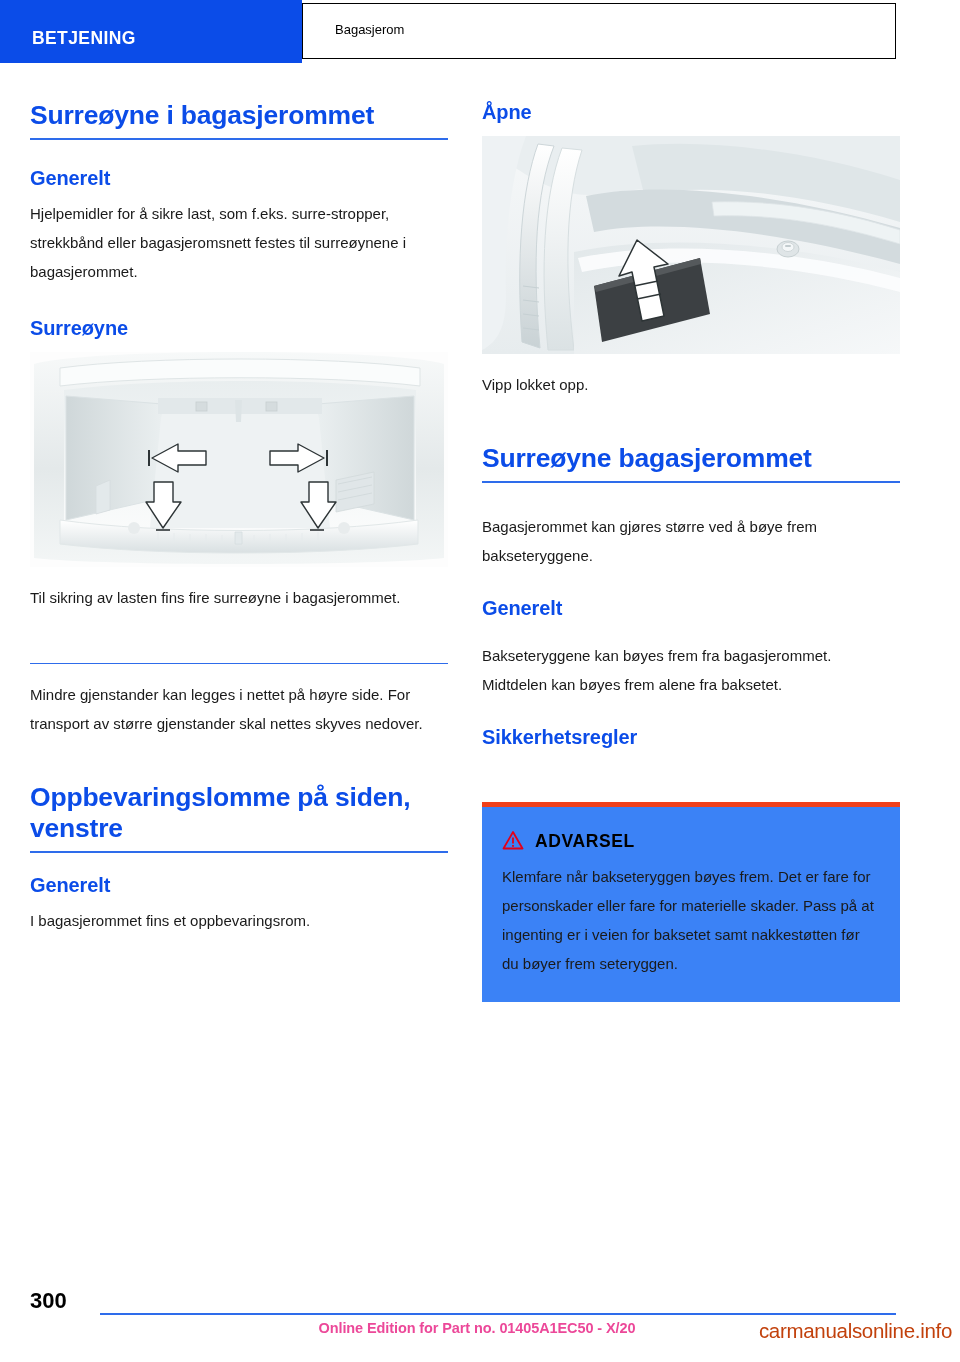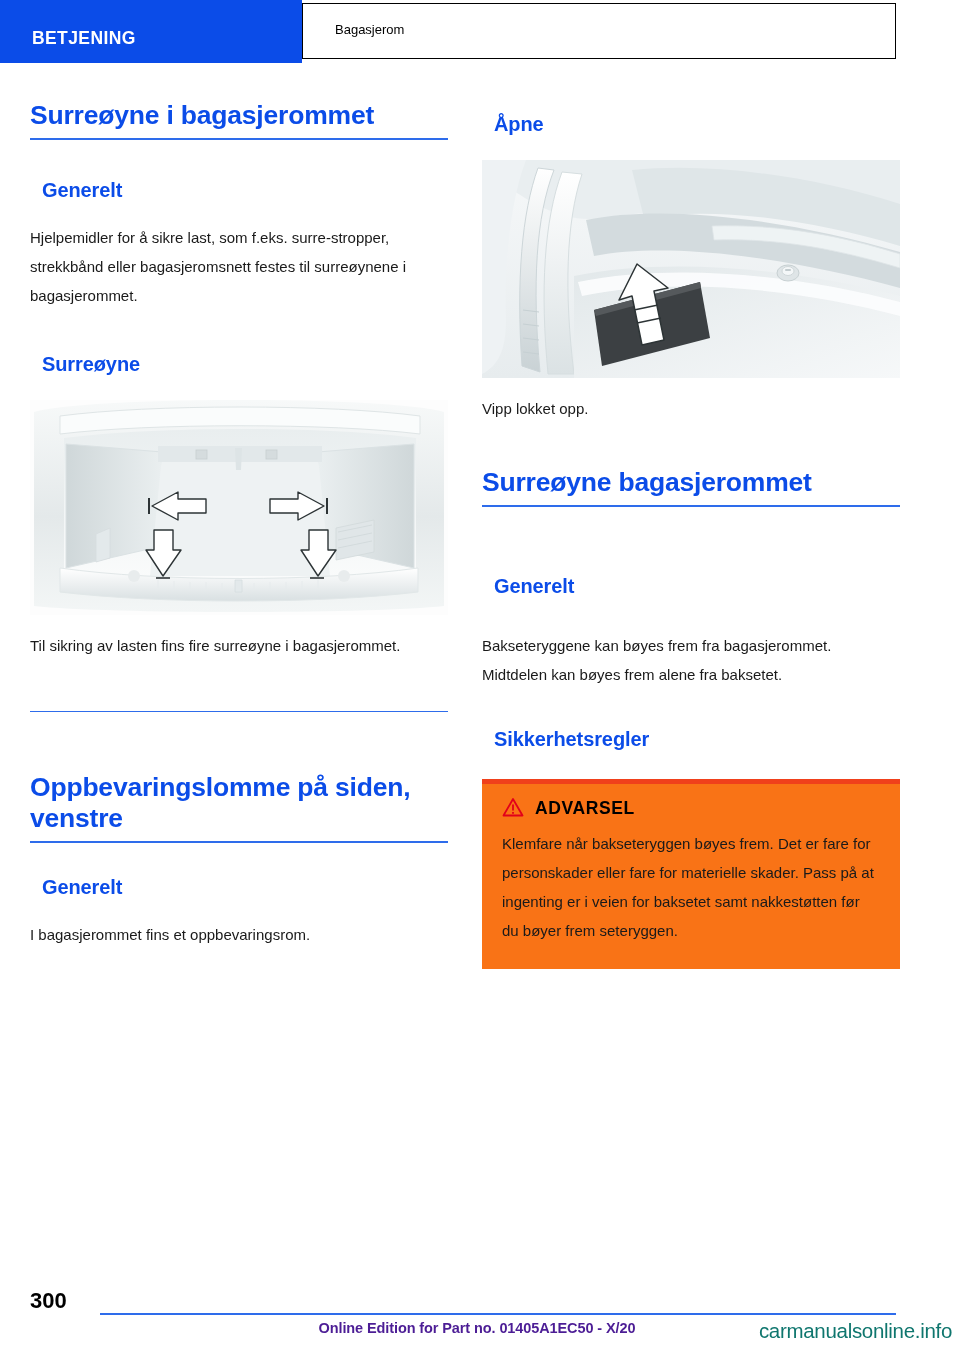--- a/index.html
+++ b/index.html
@@ -77,21 +77,21 @@
     font-weight: bold;
     color: #0B4CE8;
     letter-spacing: -0.2px;
   }
   .rule-blue {
     height: 1.6px;
     background: #2E6CEB;
     margin-top: 7px;
   }
   h2.sub-title {
-    margin: 12px;
+    margin: 0;
     font-size: 20px;
     line-height: 24px;
     font-weight: bold;
     color: #0B4CE8;
     letter-spacing: -0.1px;
   }
   p.body-text {
     margin: 0;
     font-size: 15px;
     line-height: 29px;
@@ -111,24 +111,25 @@
     position: relative;
     overflow: hidden;
     background: #eef0f1;
   }
   .figure-trunk   { height: 215px; }
   .figure-compart { height: 218px; }
 
   
   .warning-box {
     width: 418px;
-    background: #f97316;
+    background: #3b82f6;
     box-sizing: border-box;
     position: relative;
-    padding: 18px 20px 24px 20px;
+    padding: 28px 20px 24px 20px;
+    margin-top: 37px;
   }
   .warning-top-bar {
     position: absolute;
     left: 0; top: 0;
     width: 418px;
     height: 5px;
     background: #F0401B;
   }
   .warning-head {
     display: flex;
@@ -168,29 +169,29 @@
     background: #2E6CEB;
   }
   .footer-note {
     position: absolute;
     left: 0;
     top: 32px;
     width: 954px;
     text-align: center;
     font-size: 14.5px;
     font-weight: bold;
-    color: #4c1d95;
+    color: #ec4899;
     letter-spacing: -0.1px;
   }
   .watermark {
     position: absolute;
     right: 8px;
     top: 31px;
     font-size: 20.5px;
-    color: #0f766e;
+    color: #c2410c;
     letter-spacing: -0.3px;
     white-space: nowrap;
     text-align: right;
   }
 </style>
 </head>
 <body>
 
 <div class="header">
   <div class="header-chapter">
@@ -310,20 +311,21 @@
     </svg>
   </div>
 
   <div class="sp-16"></div>
   <p class="body-text">Til sikring av lasten fins fire surreøyne i bagasjerommet.</p>
 
   <div class="sp-44"></div>
   <div class="rule-blue"></div>
 
   <div class="sp-16"></div>
+  <p class="body-text">Mindre gjenstander kan legges i nettet på høyre side. For transport av større gjenstander skal nettes skyves nedover.</p>
 
   <div class="sp-44"></div>
   <h1 class="chapter-title">Oppbevaringslomme på siden, venstre</h1>
   <div class="rule-blue"></div>
 
   <div class="sp-20"></div>
   <h2 class="sub-title">Generelt</h2>
   <div class="sp-9"></div>
   <p class="body-text">I bagasjerommet fins et oppbevaringsrom.</p>
 </div>
@@ -399,20 +401,21 @@
 
   <div class="sp-16"></div>
   <p class="body-text">Vipp lokket opp.</p>
 
   <div class="sp-44"></div>
   <h1 class="chapter-title">Surreøyne bagasjerommet</h1>
   <div class="rule-blue"></div>
 
   <div class="sp-20"></div>
   <div class="sp-9"></div>
+  <p class="body-text">Bagasjerommet kan gjøres større ved å bøye frem bakseteryggene.</p>
 
   <div class="sp-26"></div>
   <h2 class="sub-title">Generelt</h2>
   <div class="sp-9"></div>
   <div class="sp-12"></div>
   <p class="body-text">Bakseteryggene kan bøyes frem fra bagasjerommet. Midtdelen kan bøyes frem alene fra baksetet.</p>
 
   <div class="sp-26"></div>
   <h2 class="sub-title">Sikkerhetsregler</h2>
 

